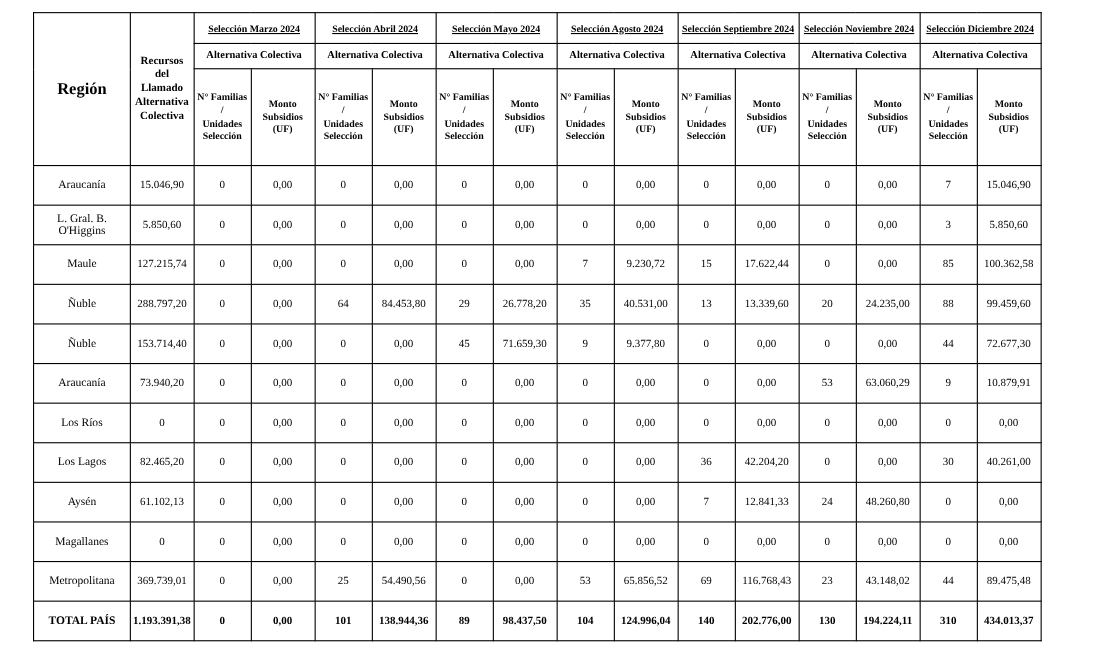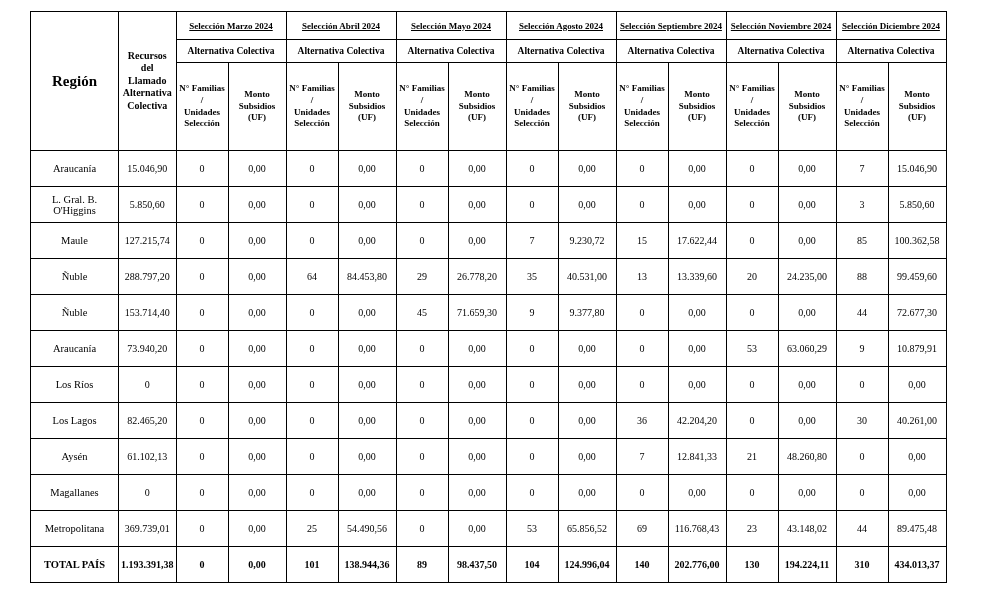--- a/index.html
+++ b/index.html
@@ -289,21 +289,21 @@
           <td>0</td>
           <td>0,00</td>
           <td>0</td>
           <td>0,00</td>
           <td>0</td>
           <td>0,00</td>
           <td>0</td>
           <td>0,00</td>
           <td>7</td>
           <td>12.841,33</td>
-          <td>21</td>
+          <td>24</td>
           <td>48.260,80</td>
           <td>0</td>
           <td>0,00</td>
         </tr>
         <tr>
           <td class="region-cell">Magallanes</td>
           <td>0</td>
           <td>0</td>
           <td>0,00</td>
           <td>0</td>

